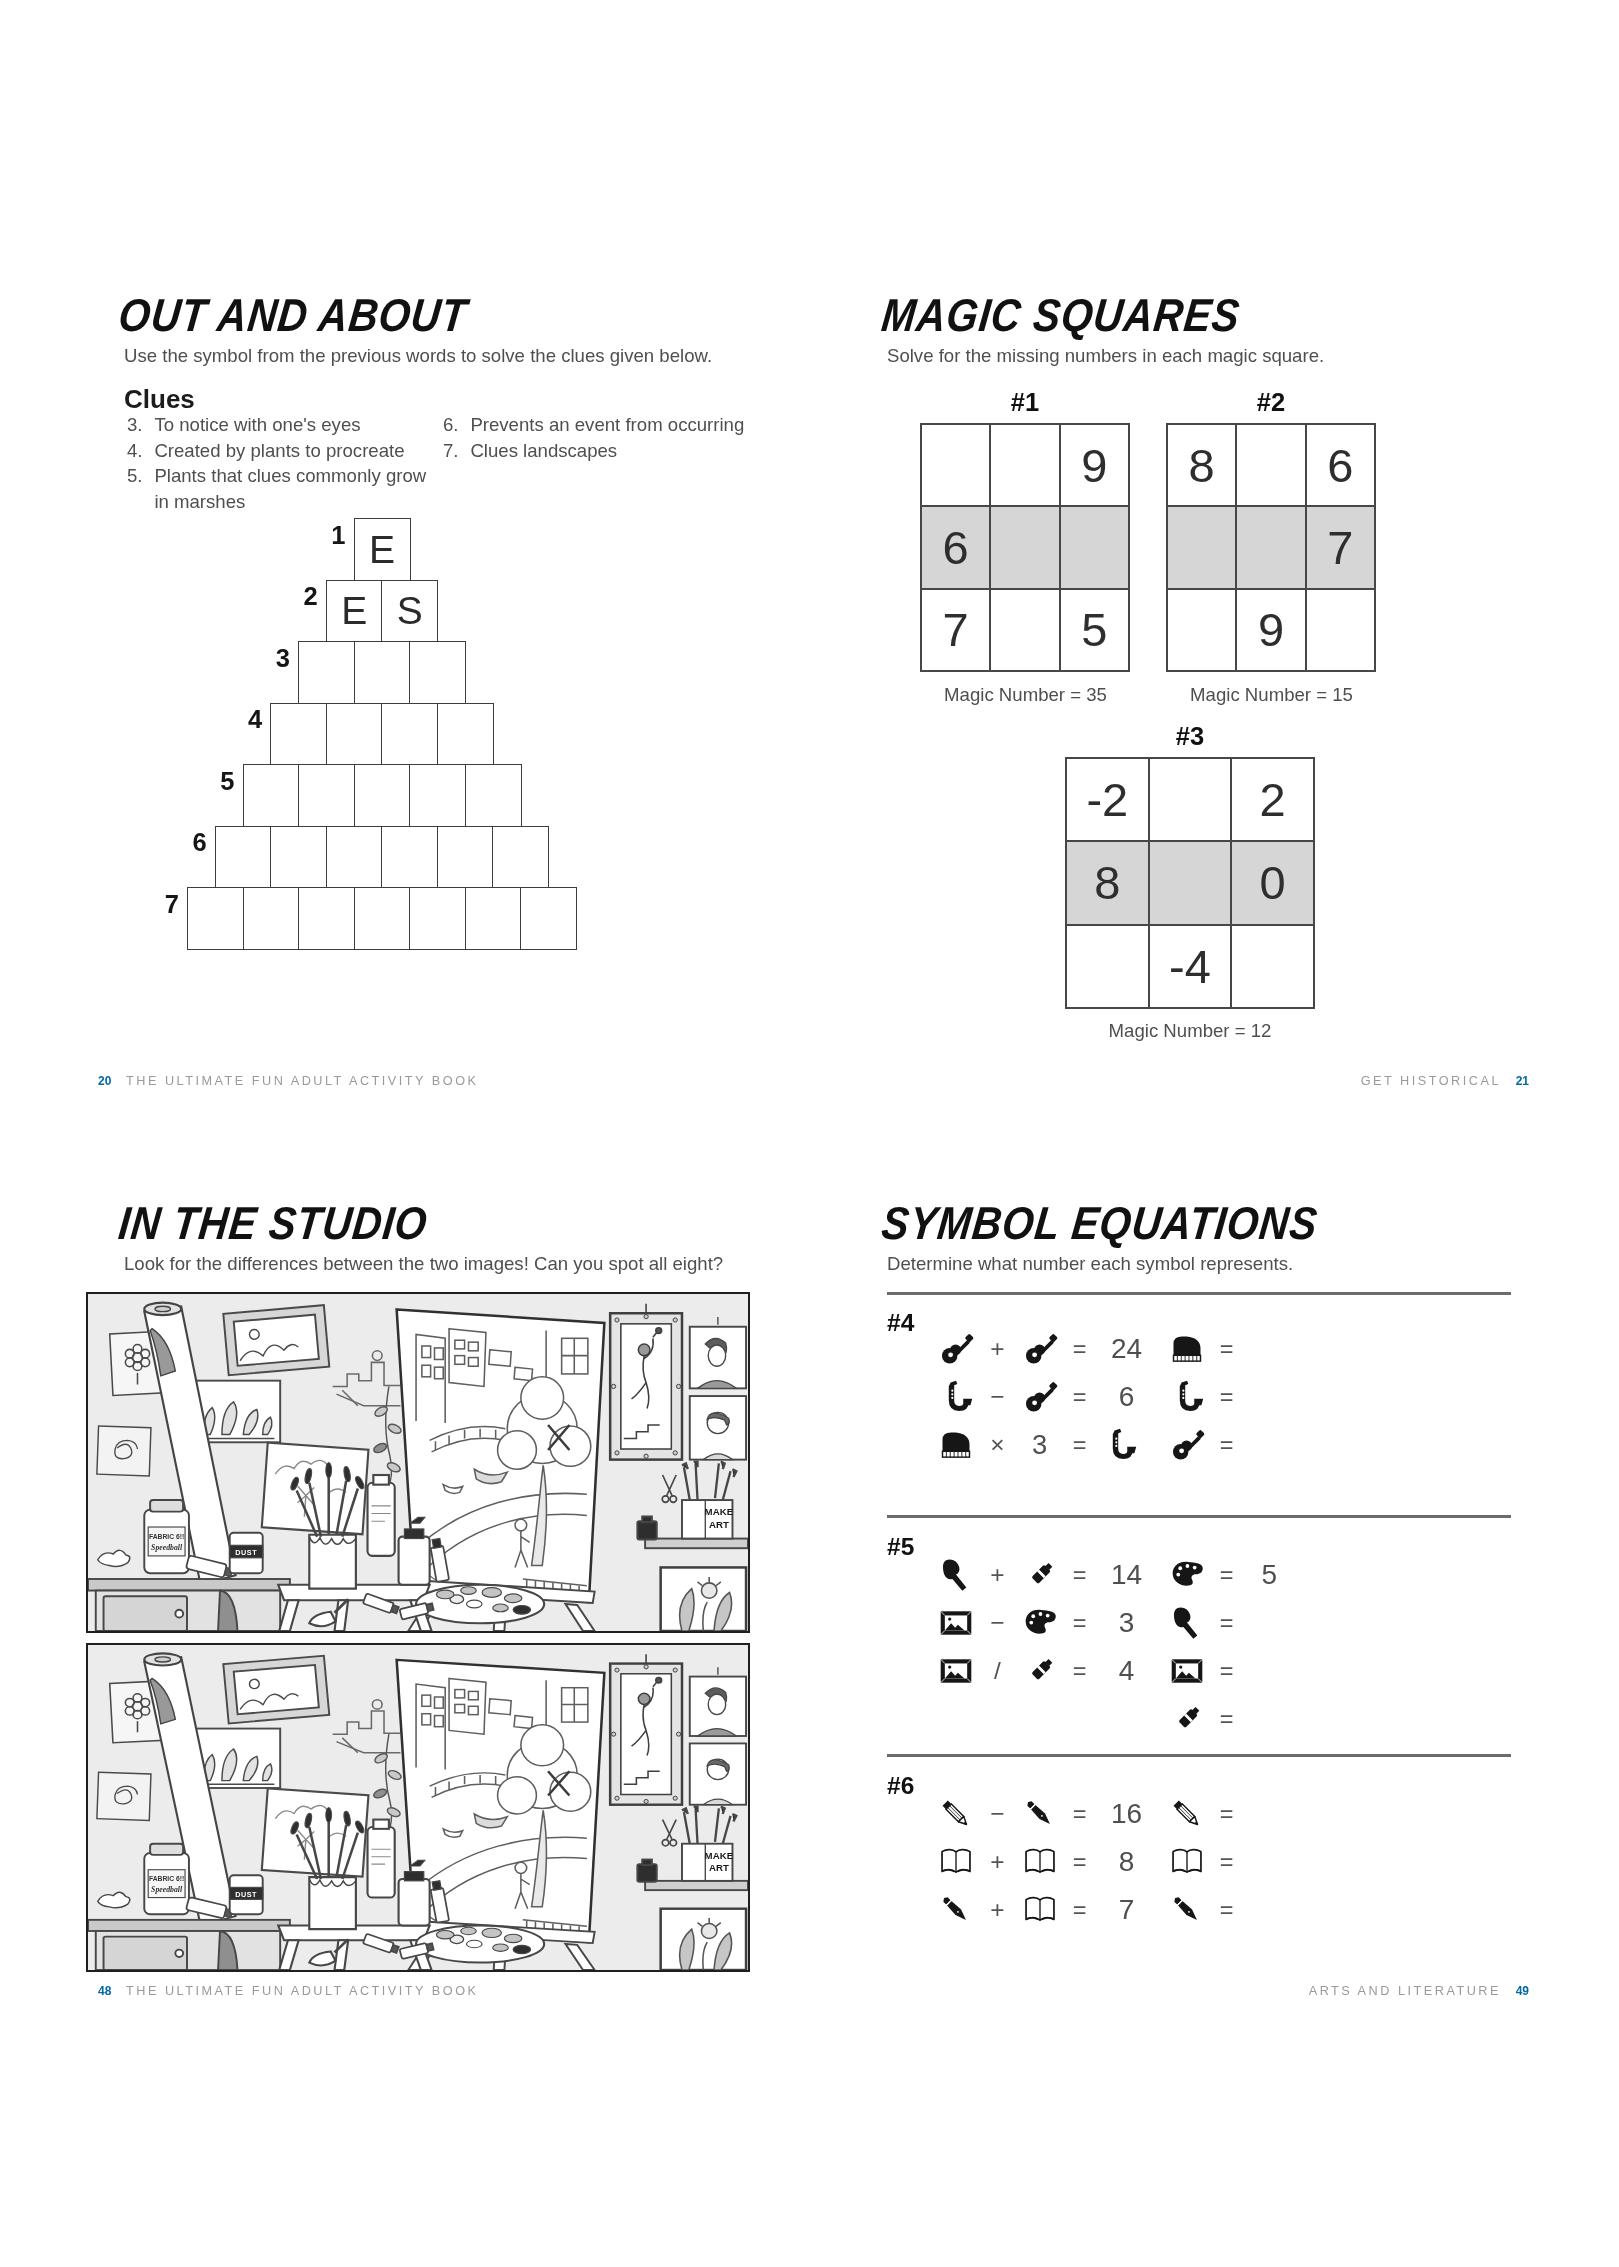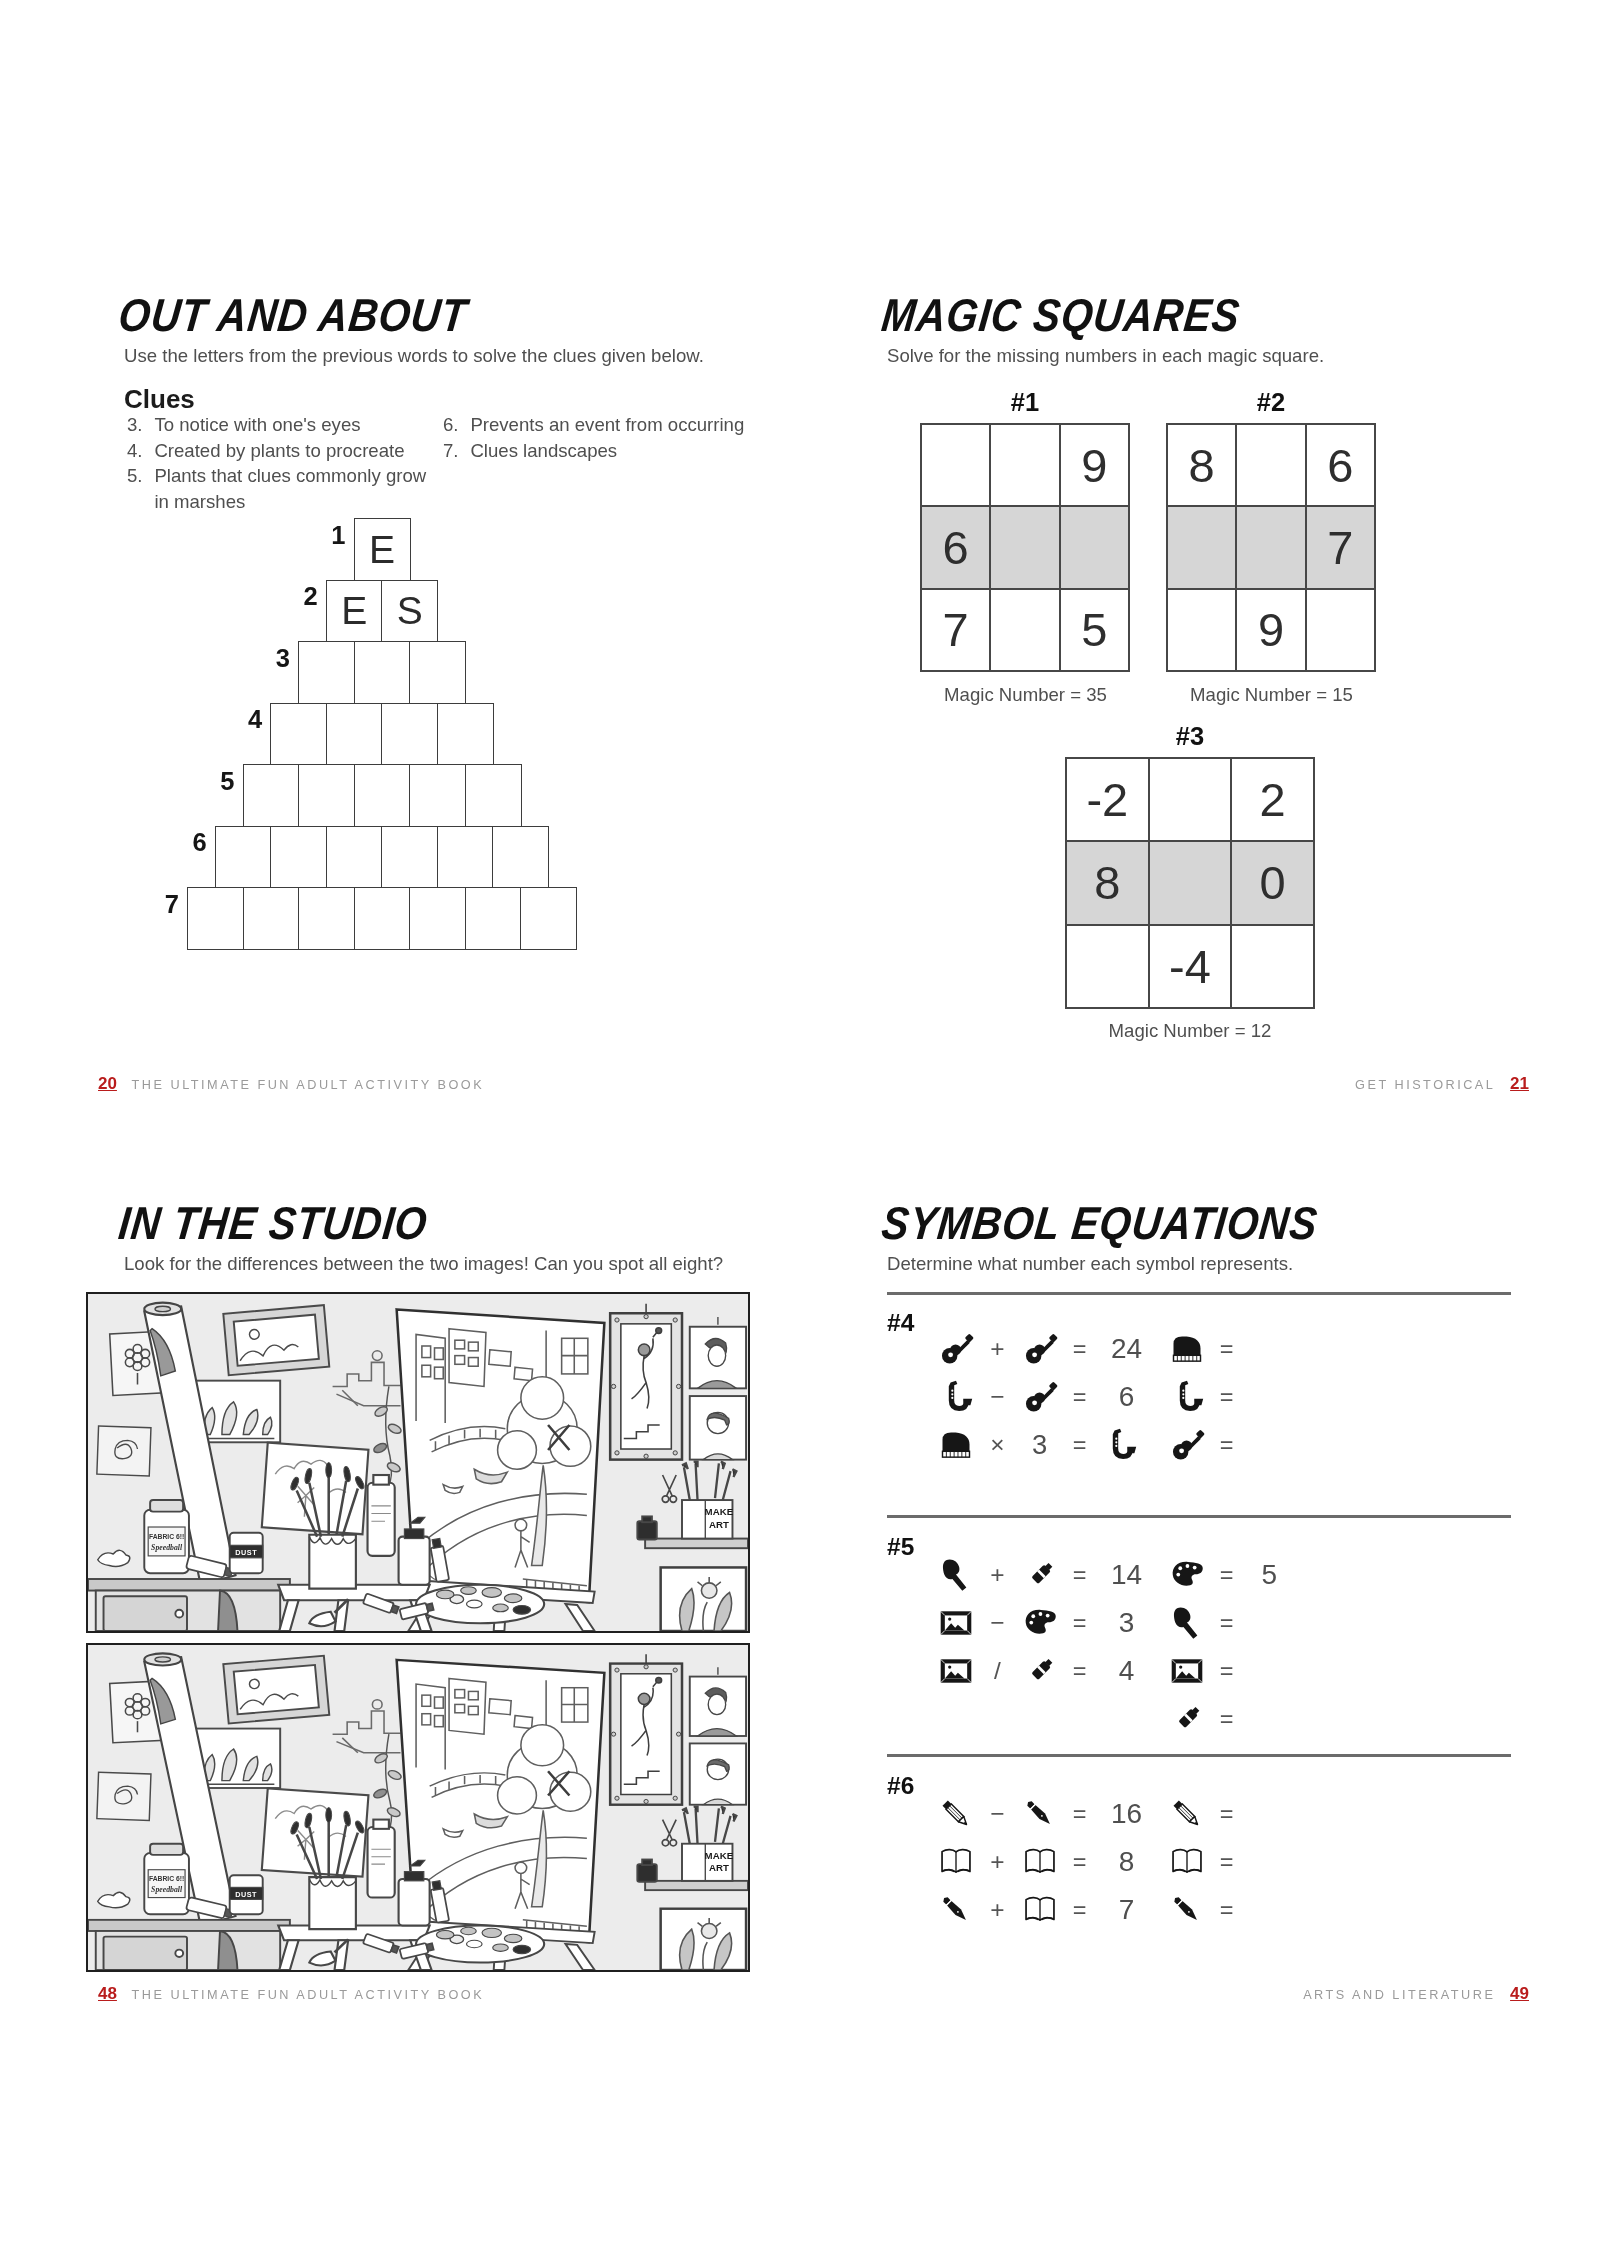--- a/index.html
+++ b/index.html
@@ -23,21 +23,21 @@
   .plabel{position:absolute;left:-37px;top:2.9px;width:29px;text-align:right;font-size:25.5px;font-weight:700;color:#161616;}
   
   .msq-label{font-size:25.5px;font-weight:700;color:#111;text-align:center;}
   .msq{display:grid;grid-template-columns:repeat(3,1fr);grid-template-rows:repeat(3,1fr);border:1.5px solid #474747;box-sizing:border-box;}
   .mcell{border:1px solid #474747;background:#fff;display:flex;align-items:center;justify-content:center;
     font-size:47px;font-weight:300;color:#2e2e2e;}
   .mcell.shaded{background:#d6d6d6;}
   .msq-cap{font-size:18.6px;color:#4f4f4f;text-align:center;}
   
   .footer{display:flex;align-items:baseline;gap:14.7px;}
-  .footer-page{font-size:17px;font-weight:700;color:#b91c1c;text-decoration:underline;}
+  .footer-page{font-size:12px;font-weight:700;color:#0369a1;}
   .footer-text{font-size:12.7px;color:#9a9a9a;letter-spacing:2.5px;}
   
   .sym-rule{height:2.5px;background:#6b6b6b;}
   .sym-label{font-size:24.5px;font-weight:700;color:#111;}
   .eq-row{display:flex;align-items:center;height:48px;}
   .eq-icon{width:36px;height:36px;flex:none;}
   .eq-slot{width:45px;display:flex;align-items:center;justify-content:center;flex:none;}
   .eq-op{width:39px;text-align:center;font-size:24.5px;font-weight:300;color:#555;flex:none;}
   .eq-eq{width:35px;text-align:center;font-size:23.5px;font-weight:300;color:#555;flex:none;}
   .eq-num{font-size:27.4px;font-weight:300;color:#4f4f4f;}
@@ -377,21 +377,21 @@
     <text x="650" y="230" class="studio-t1">MAKE</text>
     <text x="650" y="243" class="studio-t1">ART</text>
     <text x="81" y="254" class="studio-t2">FABRIC 6!!</text>
     <text x="81" y="266" class="studio-t3">Speedball</text>
     <text x="163" y="271" class="studio-t4">DUST</text>
   </g>
 </defs>
 </svg>
 
 <div class="abs script-title" style="left:122px;top:288px">OUT AND ABOUT</div>
-<div class="abs subtitle" style="left:124px;top:345px">Use the letters from the previous words to solve the clues given below.</div>
+<div class="abs subtitle" style="left:124px;top:345px">Use the symbol from the previous words to solve the clues given below.</div>
 <div class="abs clues-header" style="left:124px;top:384px">Clues</div>
 
 <div class="abs" style="left:127px;top:412px;width:314px">
   <div class="clue-row">
     <span class="clue-num">3.</span>
       <span>To notice with one's eyes</span>
   </div>
   <div class="clue-row">
     <span class="clue-num">4.</span>
       <span>Created by plants to procreate</span>

